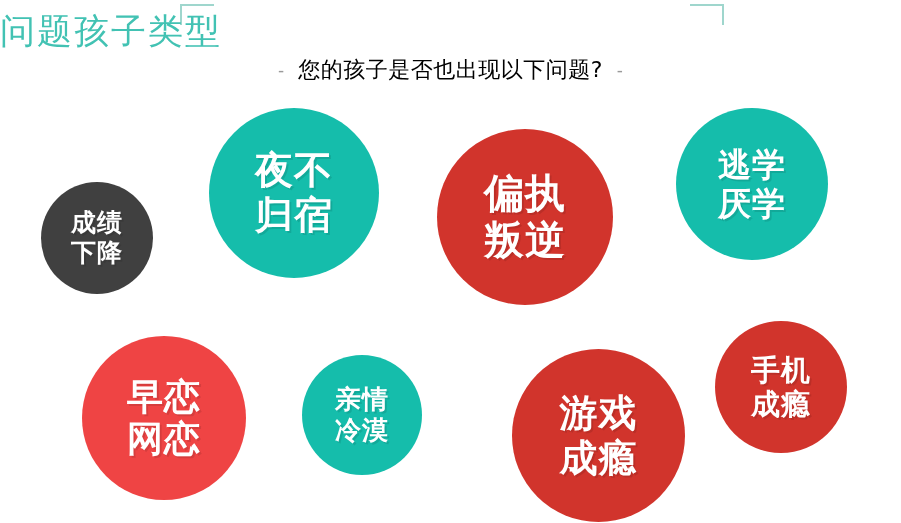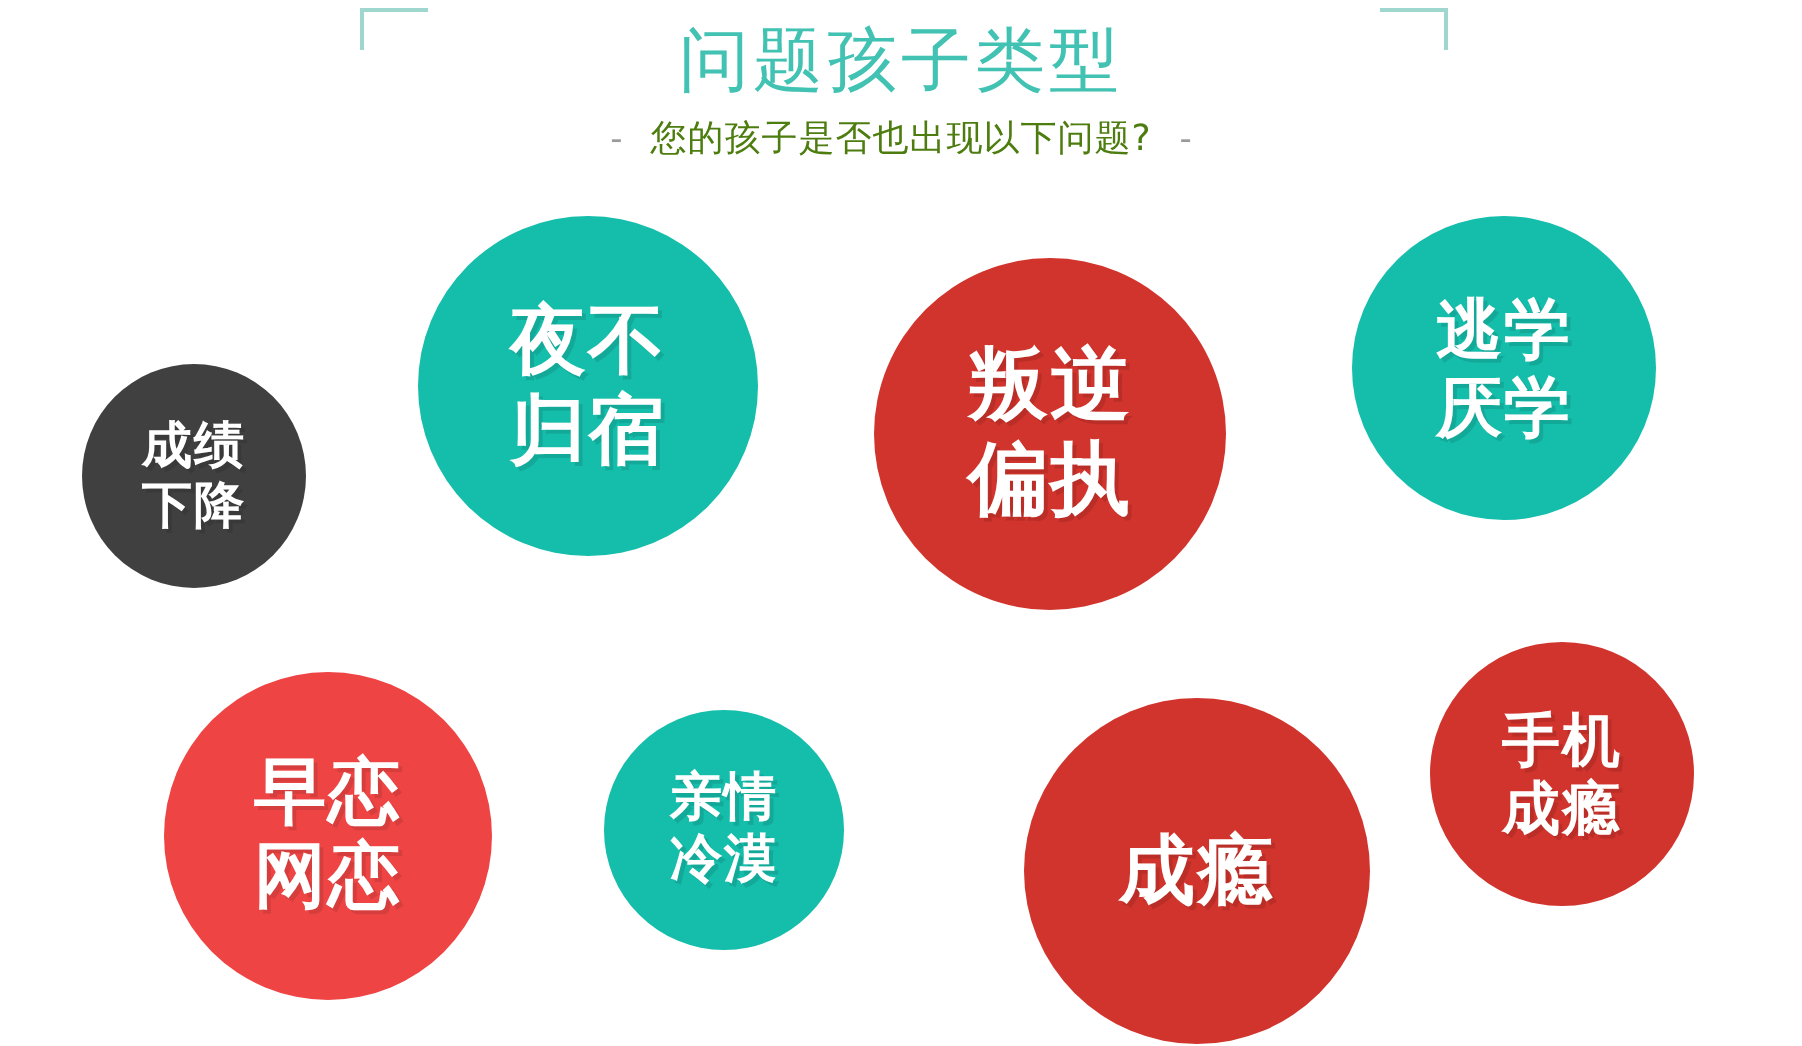--- a/index.html
+++ b/index.html
@@ -44,42 +44,42 @@
   .corner.left .bar-h  { left: 2px;  top: 0;   width: 34px; height: 2px; }
   .corner.left .bar-v  { left: 2px;  top: 0;   width: 2px;  height: 21px; }
   .corner.right .bar-h { left: 0;    top: 0;   width: 34px; height: 2px; }
   .corner.right .bar-v { left: 32px; top: 0;   width: 2px;  height: 21px; }
 
   .title {
     position: absolute;
     left: 0;
     top: 8px;
     width: 901px;
-    text-align: center;
+    text-align: left;
     font-size: 35px;
     line-height: 46px;
     font-weight: 400;
     letter-spacing: 2px;
     color: #42c2b3;
   }
 
   .subtitle-row {
     position: absolute;
     left: 0;
     top: 58px;
     width: 901px;
     display: flex;
     align-items: center;
     justify-content: center;
     gap: 14px;
   }
   .subtitle {
-    font-size: 18px;
+    font-size: 22px;
     line-height: 24px;
-    color: #4d7c0f;
+    color: #000000;
     letter-spacing: 0.5px;
     white-space: nowrap;
   }
   .dash {
     font-size: 17px;
     line-height: 24px;
     color: #9a9a9a;
   }
 
   
@@ -132,36 +132,37 @@
   <div id="bubble-layer">
       <div class="bubble" style="left: 41px; top: 182px; width: 112px; height: 112px; background: #404040; font-size: 25px; line-height: 30px;">
         <span class="line">成绩</span>
         <span class="line">下降</span>
       </div>
       <div class="bubble" style="left: 209px; top: 108px; width: 170px; height: 170px; background: rgb(21, 189, 171); font-size: 38px; line-height: 45px;">
         <span class="line">夜不</span>
         <span class="line">归宿</span>
       </div>
       <div class="bubble" style="left: 437px; top: 129px; width: 176px; height: 176px; background: rgb(209, 52, 44); font-size: 40px; line-height: 47px;">
+        <span class="line">偏执</span>
         <span class="line">叛逆</span>
-        <span class="line">偏执</span>
       </div>
       <div class="bubble" style="left: 676px; top: 108px; width: 152px; height: 152px; background: rgb(21, 189, 171); font-size: 33px; line-height: 39px;">
         <span class="line">逃学</span>
         <span class="line">厌学</span>
       </div>
       <div class="bubble" style="left: 82px; top: 336px; width: 164px; height: 164px; background: #ef4444; font-size: 36px; line-height: 42px;">
         <span class="line">早恋</span>
         <span class="line">网恋</span>
       </div>
       <div class="bubble" style="left: 302px; top: 355px; width: 120px; height: 120px; background: rgb(21, 189, 171); font-size: 26px; line-height: 31px;">
         <span class="line">亲情</span>
         <span class="line">冷漠</span>
       </div>
       <div class="bubble" style="left: 512px; top: 349px; width: 173px; height: 173px; background: rgb(209, 52, 44); font-size: 38px; line-height: 45px;">
+        <span class="line">游戏</span>
         <span class="line">成瘾</span>
       </div>
       <div class="bubble" style="left: 715px; top: 321px; width: 132px; height: 132px; background: rgb(209, 52, 44); font-size: 29px; line-height: 34px;">
         <span class="line">手机</span>
         <span class="line">成瘾</span>
       </div>
     </div>
 
 </div>
 

